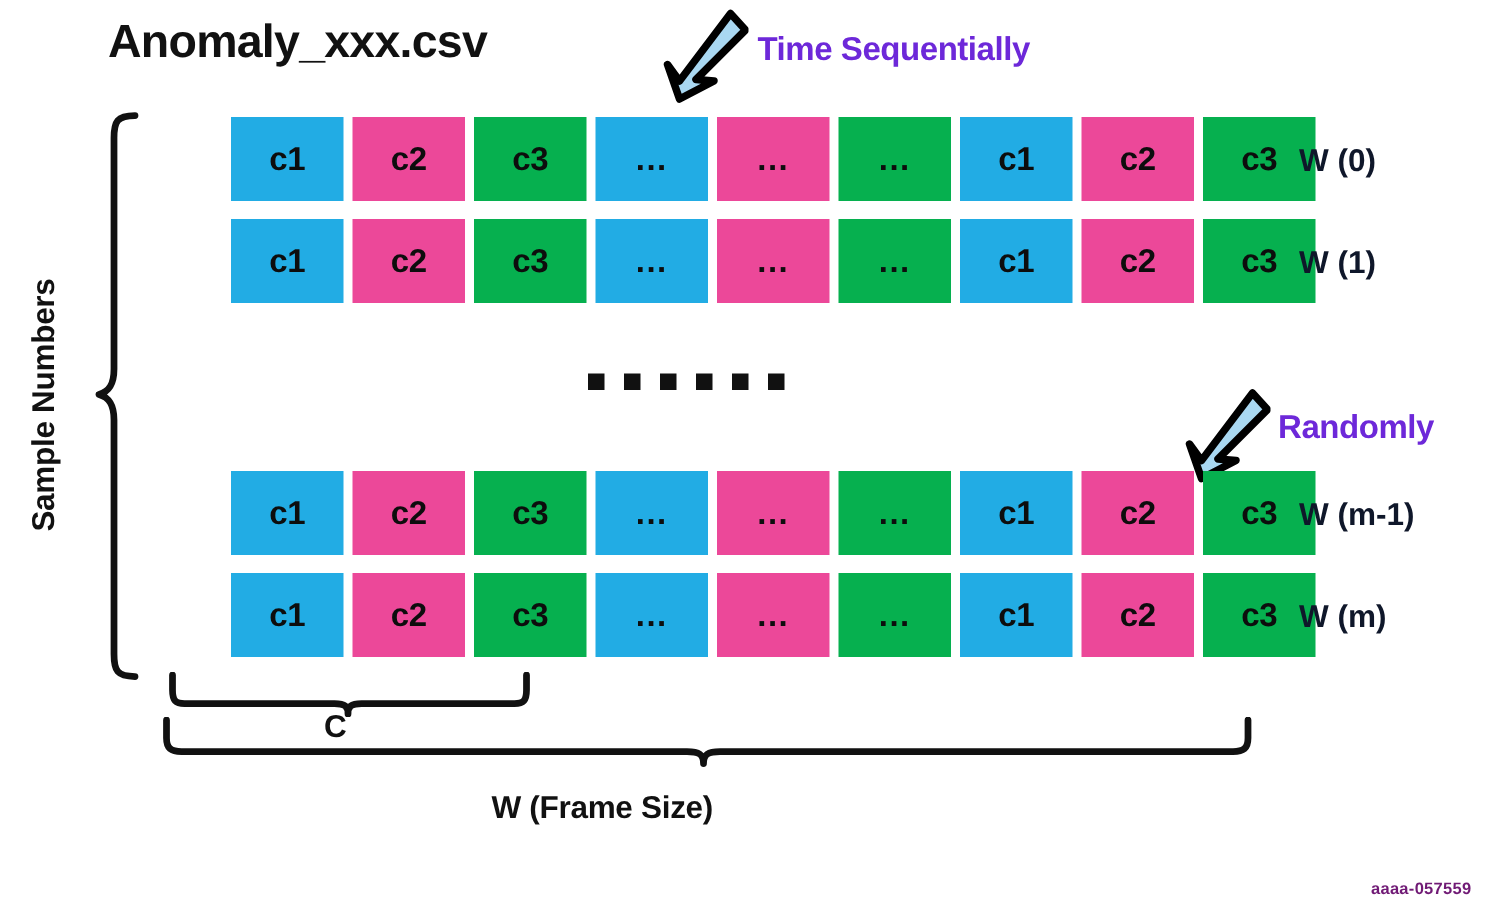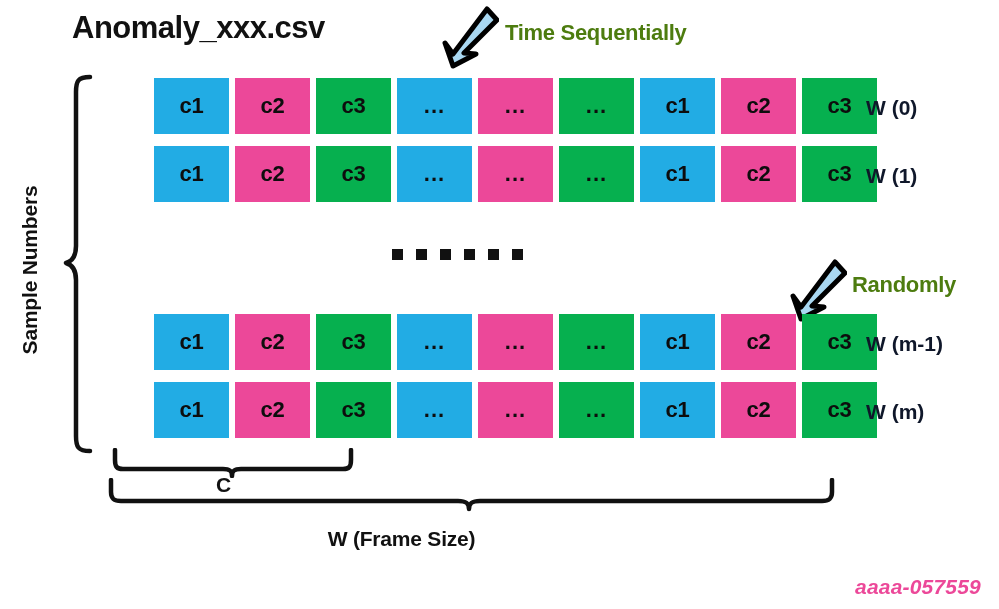--- a/index.html
+++ b/index.html
@@ -21,21 +21,21 @@
     letter-spacing:-0.5px;
     color:#111111;
     white-space:nowrap;
   }
 
   
   .annot-label{
     position:absolute;
     font-size:22px;
     font-weight:bold;
-    color:#4d7c0f;
+    color:#6d28d9;
     white-space:nowrap;
     letter-spacing:-0.3px;
   }
   .annot-time{left:505px;top:20px;}
   .annot-random{left:852px;top:272px;}
 
   .annot-arrow{position:absolute;}
   .arrow-time{left:437px;top:4px;}
   .arrow-random{left:785px;top:257px;}
 
@@ -127,24 +127,23 @@
     text-align:center;
     font-size:21px;font-weight:bold;color:#111111;
     letter-spacing:-0.2px;
   }
   .label-w span{position:relative;left:-16px;}
 
   
   .footer-id{
     position:absolute;
     right:18px;bottom:10px;
-    font-size:21px;
-    font-style:italic;
-    font-weight:bold;
-    color:#ec4899;
+    font-size:11px;
+    font-weight:bold;
+    color:#701a75;
     letter-spacing:0.2px;
   }
 </style>
 </head>
 <body>
 
 <div id="stage">
 
   <div class="title">Anomaly_xxx.csv</div>
 

